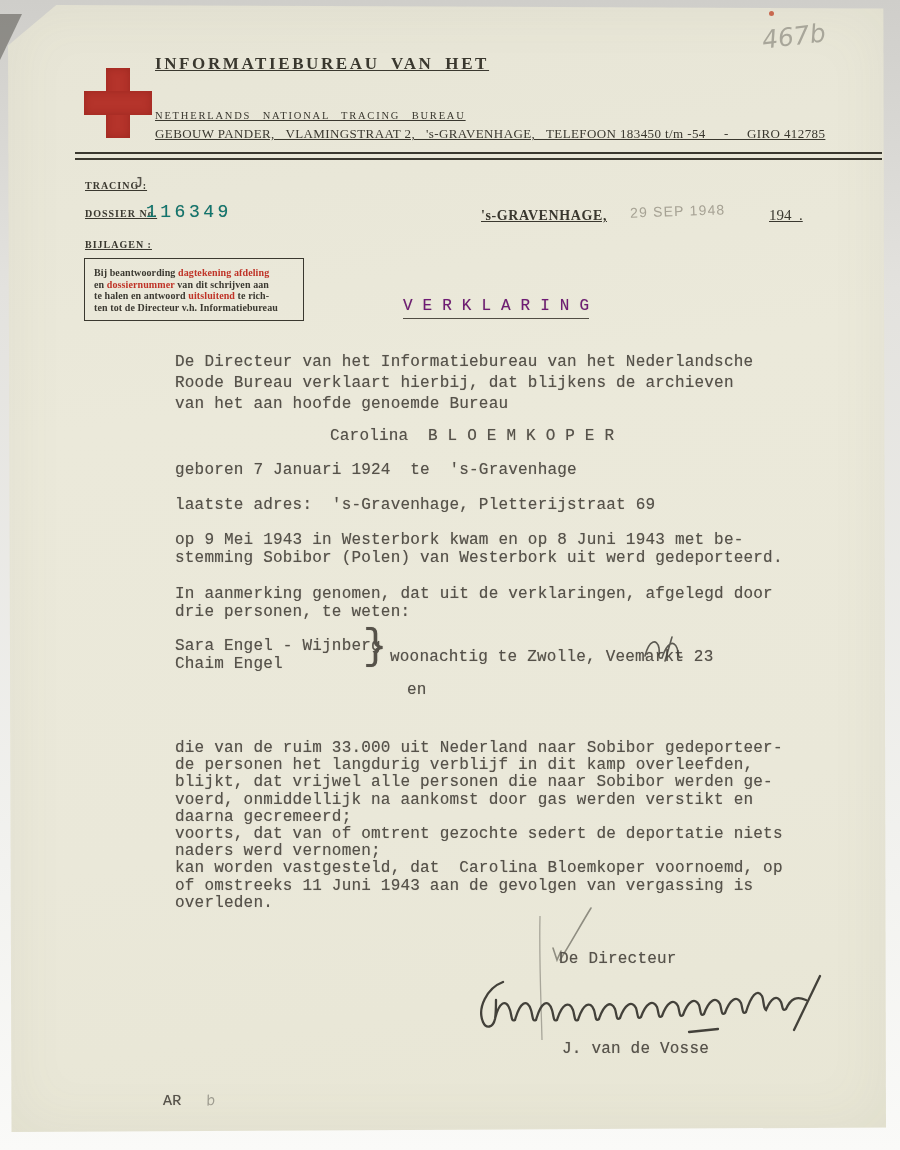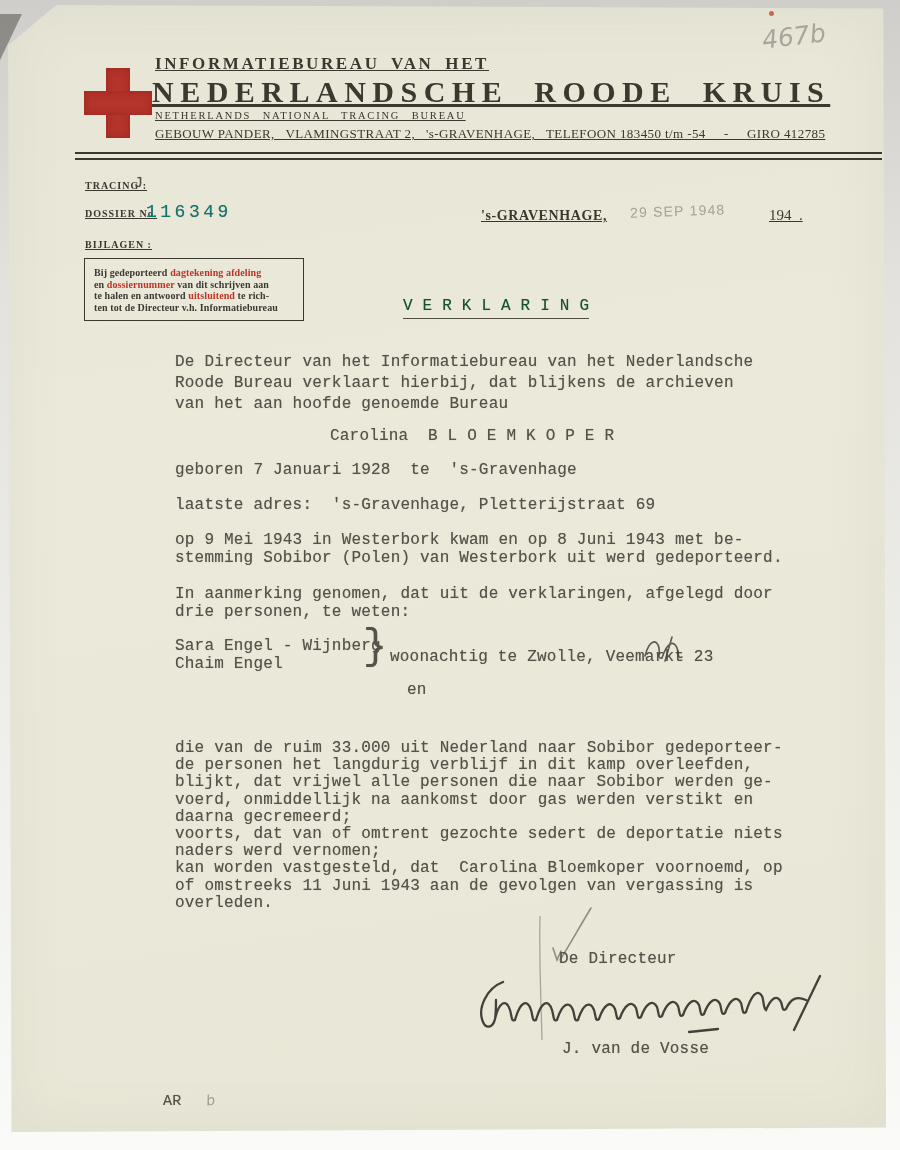--- a/index.html
+++ b/index.html
@@ -33,76 +33,75 @@
     font-size:10px;font-weight:bold;line-height:11.5px;letter-spacing:.1px;color:#3b3931;
   }
   .notice-box .red{color:var(--notice-red,#bf3327);}
   .cross{background:var(--cross-red,#b5342b);box-shadow:inset 0 0 8px rgba(120,20,15,.4);}
   .stamp{
     font-family:"Liberation Sans","DejaVu Sans",sans-serif;
     font-size:14px;letter-spacing:1.2px;color:var(--stamp,#a6a294);
     transform:rotate(-2deg);white-space:pre;
   }
   .pencil-text{color:var(--pencil,#9e9c90);}
-  .title-line{border-bottom:1.5px solid #514d44;padding-bottom:3px;color:#14532d;}
+  .title-line{border-bottom:1.5px solid #514d44;padding-bottom:3px;color:#701a75;}
   svg{display:block;}
 </style>
 </head>
 <body>
 
 <div class="page">
 
   <div class="abs paper"></div>
 
   <div class="abs" style="left:0;top:14px;width:22px;height:46px;background:#55534e;clip-path:polygon(0 0,100% 0,0 100%);opacity:.55;"></div>
 
   <div class="abs pencil-text" style="left:762px;top:22px;font-family:'DejaVu Sans',sans-serif;font-style:italic;font-size:25px;transform:rotate(-7deg);opacity:.85;">467b</div>
   <div class="abs" style="left:769px;top:11px;width:5px;height:5px;border-radius:50%;background:#c04a2e;opacity:.8;"></div>
 
   <div>
     <div class="abs cross" style="left:106px;top:68px;width:24px;height:70px;"></div>
     <div class="abs cross" style="left:84px;top:91px;width:68px;height:24px;"></div>
   </div>
 
   <div class="abs print dept-line" style="left:155px;top:54px;">INFORMATIEBUREAU VAN HET</div>
-  <div class="abs print org-name" style="left:152px;top:75px;">NEDERLANDSCHE ROODE KRUIS</div>
   <div class="abs print tracing-line" style="left:155px;top:110px;">NETHERLANDS NATIONAL TRACING BUREAU</div>
   <div class="abs print addr-line" style="left:155px;top:126px;">GEBOUW PANDER,   VLAMINGSTRAAT 2,   's-GRAVENHAGE,   TELEFOON 183450 t/m -54     -     GIRO 412785</div>
   <div class="abs rule" style="left:75px;top:152px;width:807px;"></div>
 
   <div class="abs print meta-label" style="left:85px;top:180px;">TRACING :</div>
   <div class="abs type" style="left:134px;top:175px;font-size:15px;">J</div>
 
   <div class="abs print meta-label" style="left:85px;top:208px;">DOSSIER No.</div>
   <div class="abs type" style="left:146px;top:202px;font-size:18px;letter-spacing:3.5px;color:#0f766e;">116349</div>
 
   <div class="abs print meta-label" style="left:85px;top:239px;">BIJLAGEN :</div>
 
   <div class="abs notice-box" style="left:84px;top:258px;">
     <div>
-        <div><span>Bij gedeporteerd </span><span class="red">dagtekening afdeling</span></div>
+        <div><span>Bij beantwoording </span><span class="red">dagtekening afdeling</span></div>
         <div><span>en </span><span class="red">dossiernummer</span><span> van dit schrijven aan</span></div>
         <div><span>te halen en antwoord </span><span class="red">uitsluitend</span><span> te rich-</span></div>
         <div><span>ten tot de Directeur v.h. Informatiebureau</span></div>
       </div>
   </div>
 
   <div class="abs print" style="left:481px;top:208px;font-size:14px;font-weight:bold;letter-spacing:.6px;white-space:pre;">'s-GRAVENHAGE,</div>
   <div class="abs stamp" style="left:630px;top:203px;">29 SEP 1948</div>
   <div class="abs print" style="left:769px;top:207px;font-size:15px;white-space:pre;">194  .</div>
 
   <div class="abs type title-line" style="left:403px;top:297px;">V E R K L A R I N G</div>
 
   <div class="abs type" style="left:175px;top:352px;line-height:21px;">De Directeur van het Informatiebureau van het Nederlandsche
 Roode Bureau verklaart hierbij, dat blijkens de archieven
 van het aan hoofde genoemde Bureau</div>
 
   <div class="abs type" style="left:330px;top:427px;">Carolina  B L O E M K O P E R</div>
 
-  <div class="abs type" style="left:175px;top:461px;">geboren 7 Januari 1928  te  's-Gravenhage</div>
+  <div class="abs type" style="left:175px;top:461px;">geboren 7 Januari 1924  te  's-Gravenhage</div>
 
   <div class="abs type" style="left:175px;top:496px;">laatste adres:  's-Gravenhage, Pletterijstraat 69</div>
 
   <div class="abs type" style="left:175px;top:531px;line-height:18px;">op 9 Mei 1943 in Westerbork kwam en op 8 Juni 1943 met be-
 stemming Sobibor (Polen) van Westerbork uit werd gedeporteerd.</div>
 
   <div class="abs type" style="left:175px;top:585px;line-height:18px;">In aanmerking genomen, dat uit de verklaringen, afgelegd door
 drie personen, te weten:</div>
 
   <div class="abs type" style="left:175px;top:637px;line-height:18px;">Sara Engel - Wijnberg

